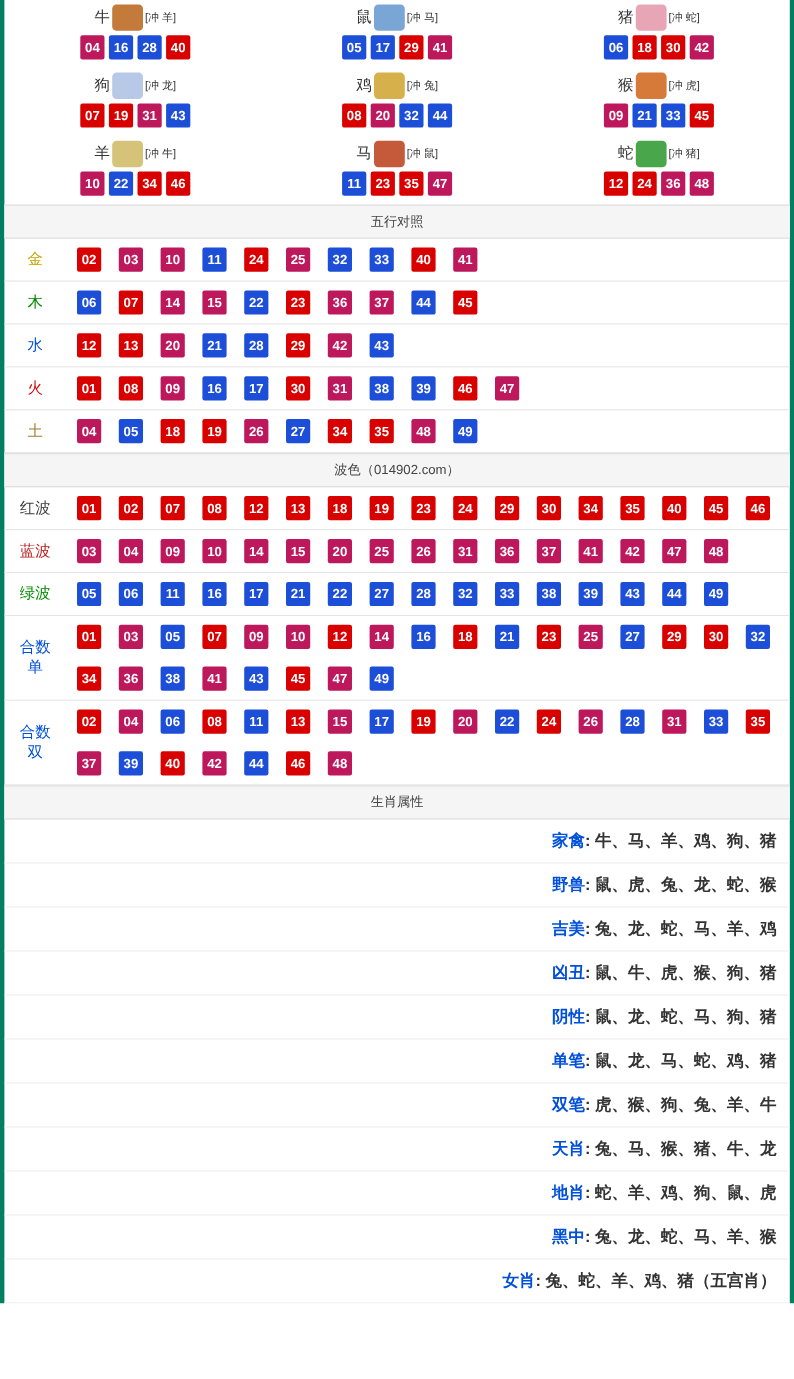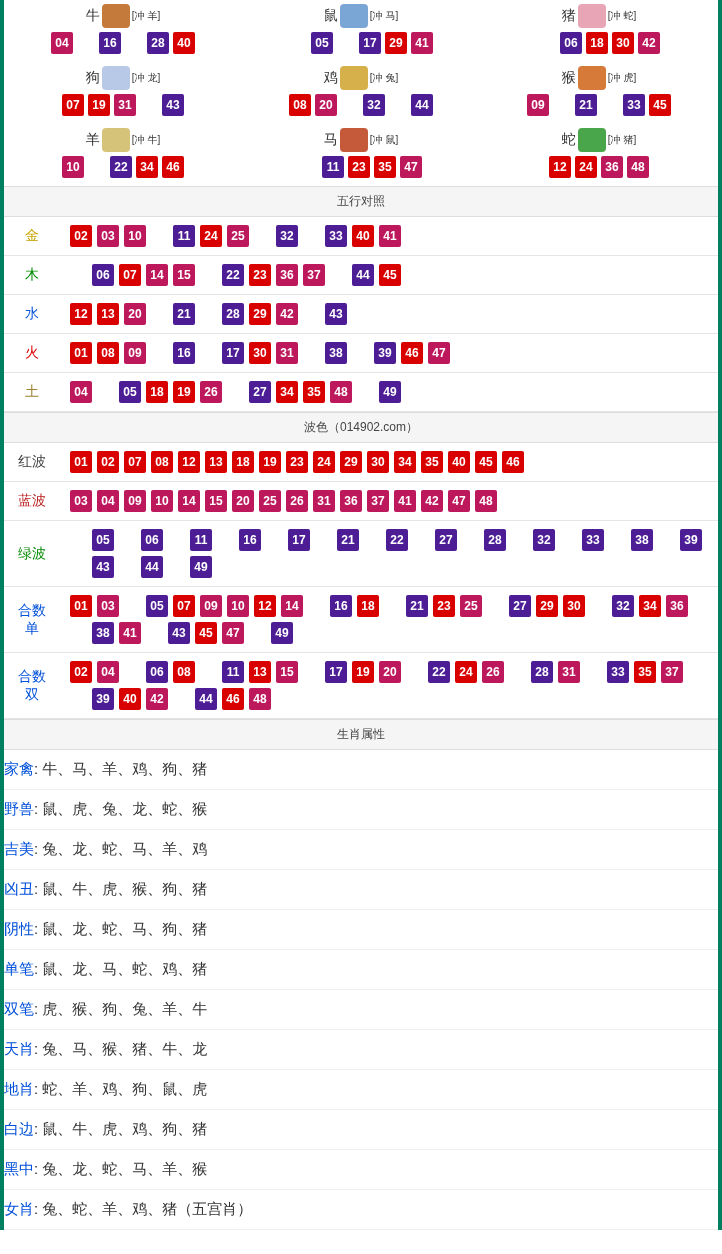--- a/index.html
+++ b/index.html
@@ -8,36 +8,36 @@
 .zodiac-grid { display: grid; grid-template-columns: 1fr 1fr 1fr; }
 .zodiac-cell { text-align: center; padding: 4px 0 8px; }
 .zodiac-top { display: flex; align-items: center; justify-content: center; gap: 2px; margin-bottom: 4px; }
 .zname { font-size: 14px; color: #333; }
 .zicon { width: 28px; height: 24px; display: inline-block; background: #f0e0d0; border-radius: 4px; position: relative; }
 .zclash { font-size: 10px; color: #333; }
 .ball-row { display: flex; justify-content: center; gap: 4px; flex-wrap: wrap; }
 .ball { display: inline-flex; align-items: center; justify-content: center; width: 22px; height: 22px; color: #fff; font-size: 12px; border-radius: 2px; font-weight: bold; }
 .r { background: #d90000; }
 .b { background: #be185d; }
-.g { background: #4c1d95; margin-left: 22px; }
+.g { background: #1d4ed8; }
 .sect-h { text-align: center; padding: 6px 0; border-top: 1px solid #ddd; border-bottom: 1px solid #ddd; background: #f5f5f5; font-size: 12px; color: #444; }
 .tbl { width: 100%; border-collapse: collapse; }
 .tbl td { border-bottom: 1px solid #e5e5e5; padding: 8px 10px; vertical-align: middle; }
 .tbl td.lab { width: 56px; text-align: center; font-size: 14px; }
 .lab-gold { color: #c9a400; }
 .lab-wood { color: #008a00; }
 .lab-water { color: #0050d9; }
 .lab-fire { color: #d90000; }
 .lab-earth { color: #a08030; }
 .lab-red { color: #404040; }
 .lab-blue { color: #b91c1c; }
 .lab-green { color: #008a00; margin-top: 42px; }
 .lab-link { color: #0050d9; }
-.ball-line { display: flex; flex-wrap: wrap; gap: 5px; }
-.attr-row { text-align: left; padding: 10px 0; border-bottom: 1px solid #eee; font-size: 15px; color: #333; }
+.ball-line { display: flex; flex-wrap: wrap; gap: 16px; }
+.attr-row { text-align: right; padding: 10px 12px; border-bottom: 1px solid #eee; font-size: 15px; color: #333; font-weight: bold; }
 .attr-key { color: #0050d9; }
 .attr-sep { color: #333; }
 
 .zi-ox { background:#c47a3a; } .zi-rat { background:#7aa6d6; } .zi-pig { background:#e7a5b5; }
 .zi-dog { background:#b7c9e6; } .zi-roo { background:#d6b04a; } .zi-mon { background:#d67a3a; }
 .zi-goat { background:#d6c37a; } .zi-hor { background:#c45a3a; } .zi-sna { background:#4aa64a; }
 </style>
 </head>
 <body>
 <div class="wrap">
@@ -400,18 +400,17 @@
 <div id="attrs-body">
       <div class="attr-row"><span class="attr-key">家禽</span><span class="attr-sep">: </span><span>牛、马、羊、鸡、狗、猪</span></div>
       <div class="attr-row"><span class="attr-key">野兽</span><span class="attr-sep">: </span><span>鼠、虎、兔、龙、蛇、猴</span></div>
       <div class="attr-row"><span class="attr-key">吉美</span><span class="attr-sep">: </span><span>兔、龙、蛇、马、羊、鸡</span></div>
       <div class="attr-row"><span class="attr-key">凶丑</span><span class="attr-sep">: </span><span>鼠、牛、虎、猴、狗、猪</span></div>
       <div class="attr-row"><span class="attr-key">阴性</span><span class="attr-sep">: </span><span>鼠、龙、蛇、马、狗、猪</span></div>
       <div class="attr-row"><span class="attr-key">单笔</span><span class="attr-sep">: </span><span>鼠、龙、马、蛇、鸡、猪</span></div>
       <div class="attr-row"><span class="attr-key">双笔</span><span class="attr-sep">: </span><span>虎、猴、狗、兔、羊、牛</span></div>
       <div class="attr-row"><span class="attr-key">天肖</span><span class="attr-sep">: </span><span>兔、马、猴、猪、牛、龙</span></div>
       <div class="attr-row"><span class="attr-key">地肖</span><span class="attr-sep">: </span><span>蛇、羊、鸡、狗、鼠、虎</span></div>
-      <div class="attr-row"><span class="attr-key">白边</span><span class="attr-sep">: </span><span>鼠、牛、虎、鸡、狗、猪</span></div>
       <div class="attr-row"><span class="attr-key">黑中</span><span class="attr-sep">: </span><span>兔、龙、蛇、马、羊、猴</span></div>
       <div class="attr-row"><span class="attr-key">女肖</span><span class="attr-sep">: </span><span>兔、蛇、羊、鸡、猪（五宫肖）</span></div>
     </div>
 
 </div>
 
 </body></html>

